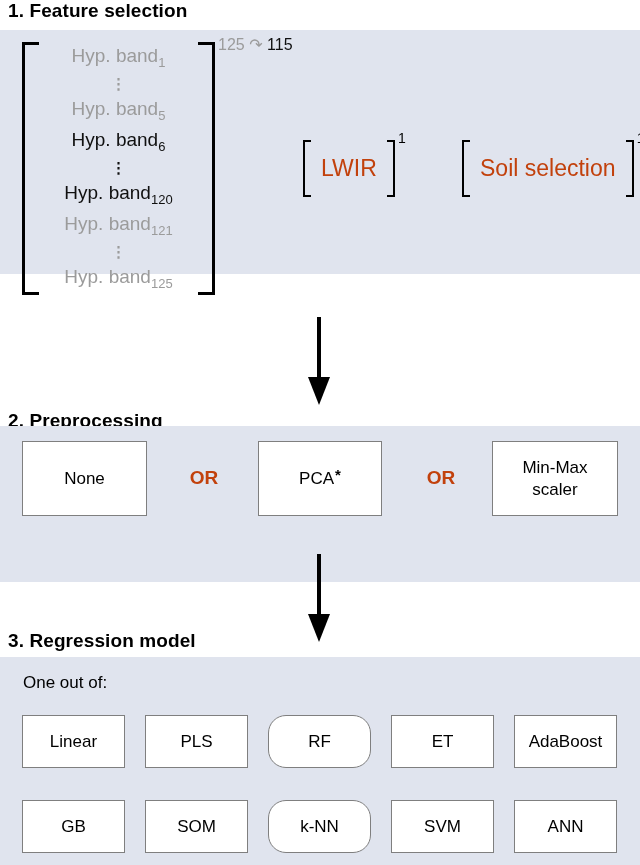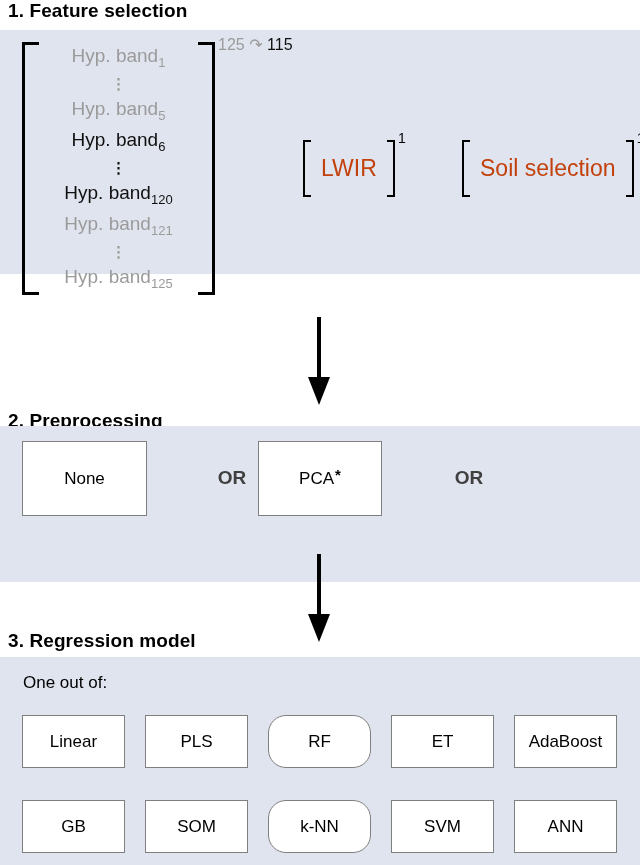--- a/index.html
+++ b/index.html
@@ -60,21 +60,21 @@
     display:flex; align-items:center; justify-content:center;
     text-align:center; font-size:17px; color:#000; line-height:1.25;
   }
   #opt-none   { left:22px;  width:125px; }
   #opt-pca    { left:258px; width:124px; }
   #opt-minmax { left:492px; width:126px; }
   #opt-minmax .opt-label { display:block; width:90px; margin:0 auto; }
   .opt-box sup { font-size:15px; font-weight:bold; position:relative; top:-3px; margin-left:1px; }
   .or-label {
     position:absolute; top:41px; width:36px; text-align:center;
-    font-size:19px; font-weight:bold; color:#404040;margin-left:28px;
+    font-size:19px; font-weight:bold; color:#c2410c;
   }
   #or1 { left:186px; }
   #or2 { left:423px; }
 
   
   .intro { position:absolute; left:23px; top:16px; font-size:17px; color:#000; }
   .model-box {
     position:absolute; width:103px; height:53px; box-sizing:border-box;
     background:#ffffff; border:1.5px solid #7f7f7f;
     display:flex; align-items:center; justify-content:center;
@@ -145,20 +145,23 @@
   <div class="panel" id="panel2">
     <div class="opt-box" id="opt-none">
       <span class="opt-label">None</span>
     </div>
     <div class="or-label" id="or1">OR</div>
     <div class="opt-box" id="opt-pca">
       <span class="opt-label">PCA</span>
         <sup>*</sup>
     </div>
     <div class="or-label" id="or2">OR</div>
+    <div class="opt-box" id="opt-minmax">
+      <span class="opt-label">Min-Max scaler</span>
+    </div>
   </div>
 
   <svg class="flow-arrow" id="arrow2" viewBox="0 0 26 92">
     <line x1="13" y1="2" x2="13" y2="63" stroke="#000" stroke-width="4"></line>
     <polygon points="2,62 24,62 13,90" fill="#000"></polygon>
   </svg>
 
   <div class="sec-heading" id="h3">3. Regression model</div>
 
   <div class="panel" id="panel3">

